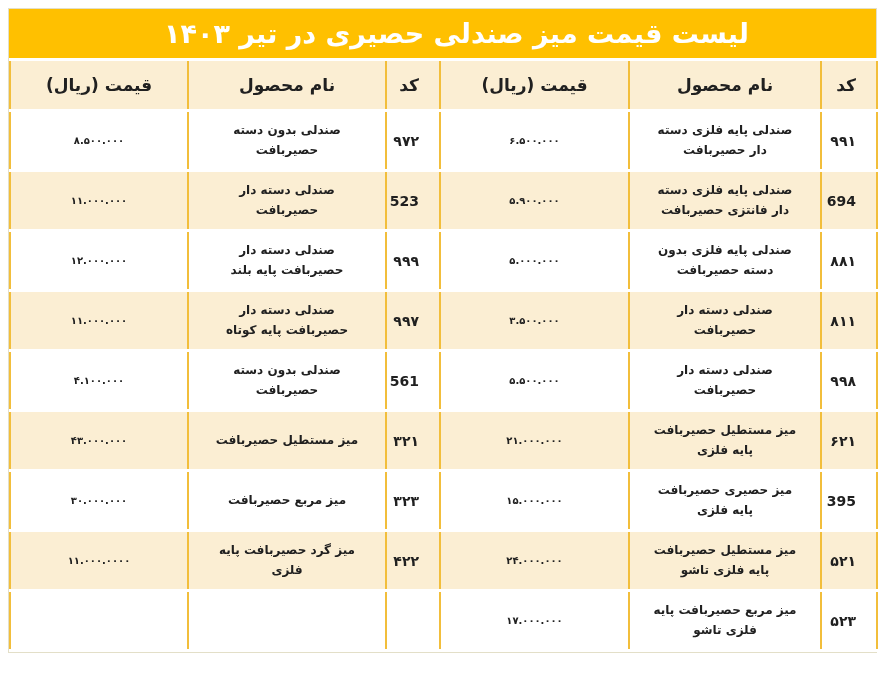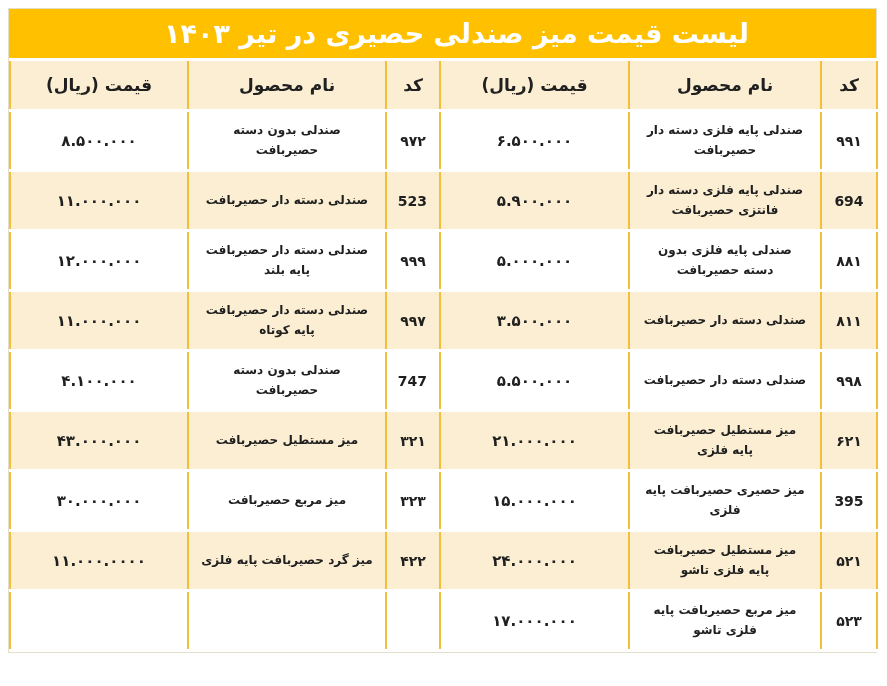--- a/index.html
+++ b/index.html
@@ -37,33 +37,33 @@
   }
   table.price th, table.price td {
     border-left: 2px solid var(--grid, #F2BE3B);
     border-right: 2px solid var(--grid, #F2BE3B);
     border-top: 3px solid #ffffff;
     border-bottom: 3px solid #ffffff;
     text-align: center;
     vertical-align: middle;
     color: var(--text, #202020);
     font-weight: bold;
-    padding: 2px 12px;
+    padding: 2px 20px;
     overflow: hidden;
   }
   table.price thead th {
     background: var(--band, #FBEED3);
     height: 44px;
     font-size: 17px;
   }
   table.price tbody tr { height: 60px; }
   table.price tbody tr:nth-child(even) td { background: var(--band, #FBEED3); }
   td.cell-name  { font-size: 12px; line-height: 1.65; }
   td.cell-code  { font-size: 14px; }
-  td.cell-price { font-size: 15px; }
+  td.cell-price { font-size: 10px; }
   col.w-code-r  { width: 56px;  }
   col.w-name-r  { width: 192px; }
   col.w-price-r { width: 189px; }
   col.w-code-l  { width: 54px;  }
   col.w-name-l  { width: 198px; }
   col.w-price-l { width: 178px; }
 </style>
 </head>
 <body>
 
@@ -119,21 +119,21 @@
           <td class="cell-name">صندلی دسته دار حصیربافت</td>
           <td class="cell-price">۳.۵۰۰.۰۰۰</td>
           <td class="cell-code">۹۹۷</td>
           <td class="cell-name">صندلی دسته دار حصیربافت پایه کوتاه</td>
           <td class="cell-price">۱۱.۰۰۰.۰۰۰</td>
         </tr>
         <tr>
           <td class="cell-code">۹۹۸</td>
           <td class="cell-name">صندلی دسته دار حصیربافت</td>
           <td class="cell-price">۵.۵۰۰.۰۰۰</td>
-          <td class="cell-code">747</td>
+          <td class="cell-code">561</td>
           <td class="cell-name">صندلی بدون دسته حصیربافت</td>
           <td class="cell-price">۴.۱۰۰.۰۰۰</td>
         </tr>
         <tr>
           <td class="cell-code">۶۲۱</td>
           <td class="cell-name">میز مستطیل حصیربافت پایه فلزی</td>
           <td class="cell-price">۲۱.۰۰۰.۰۰۰</td>
           <td class="cell-code">۳۲۱</td>
           <td class="cell-name">میز مستطیل حصیربافت</td>
           <td class="cell-price">۴۳.۰۰۰.۰۰۰</td>

